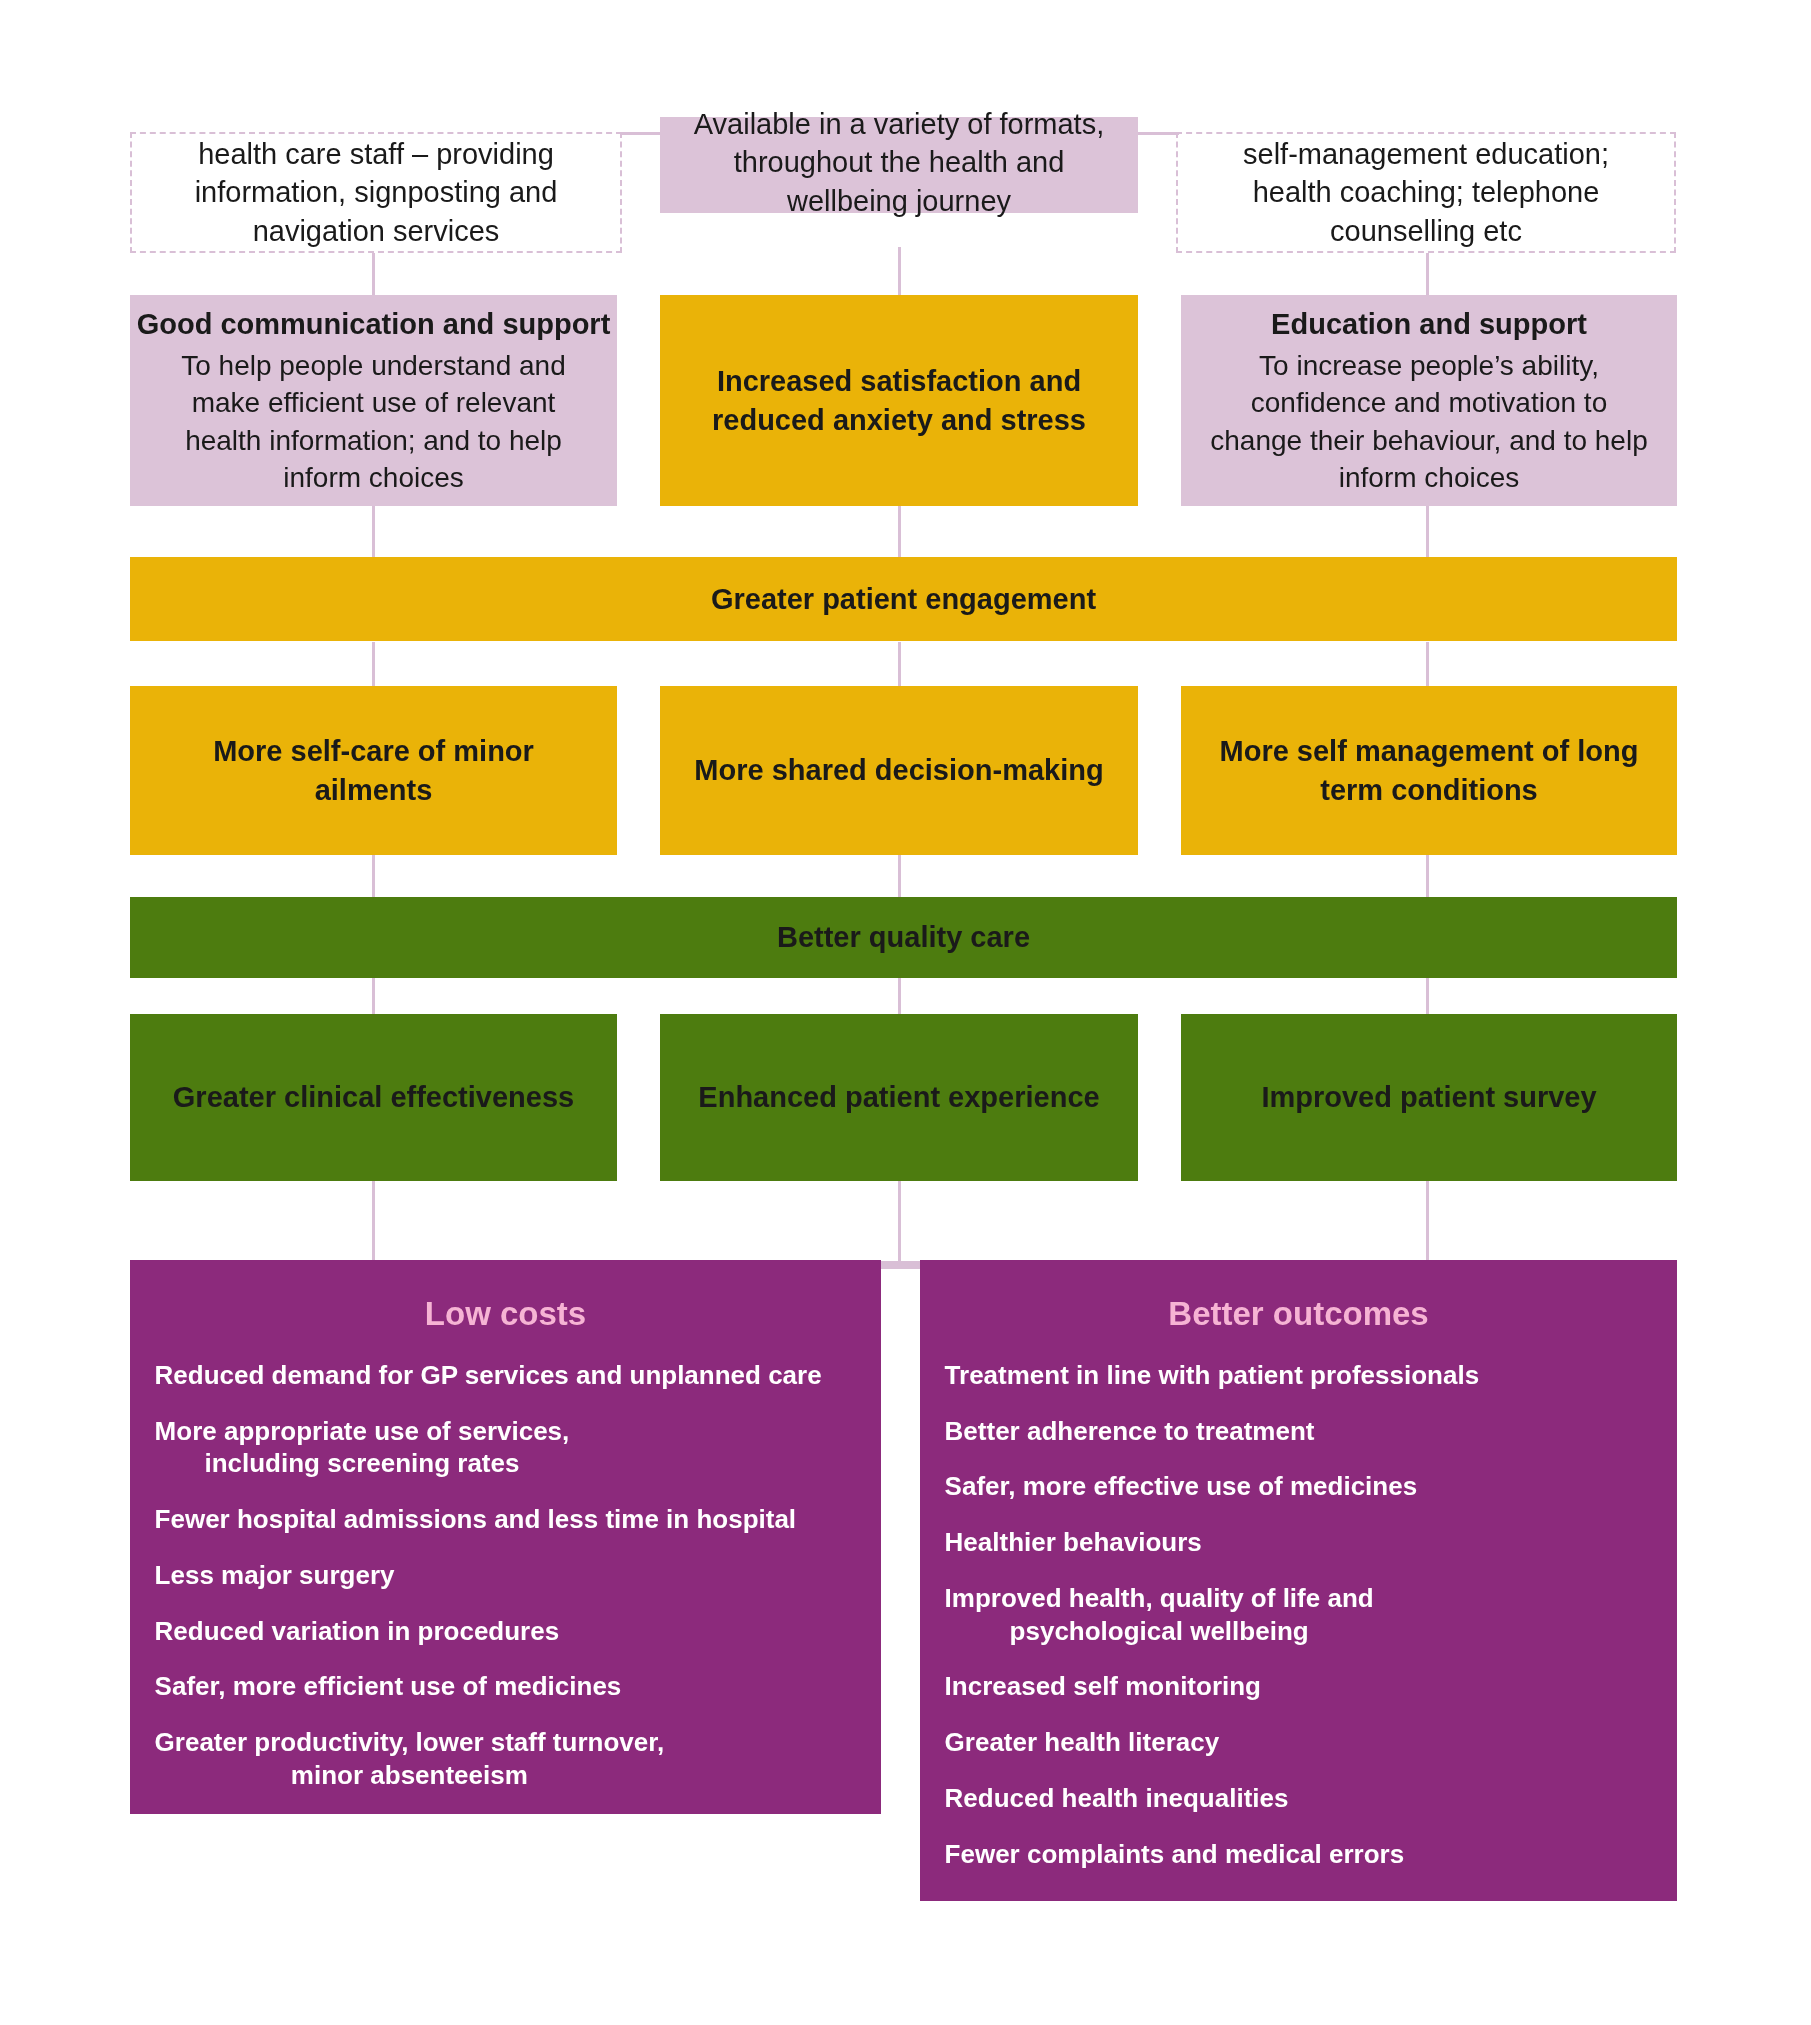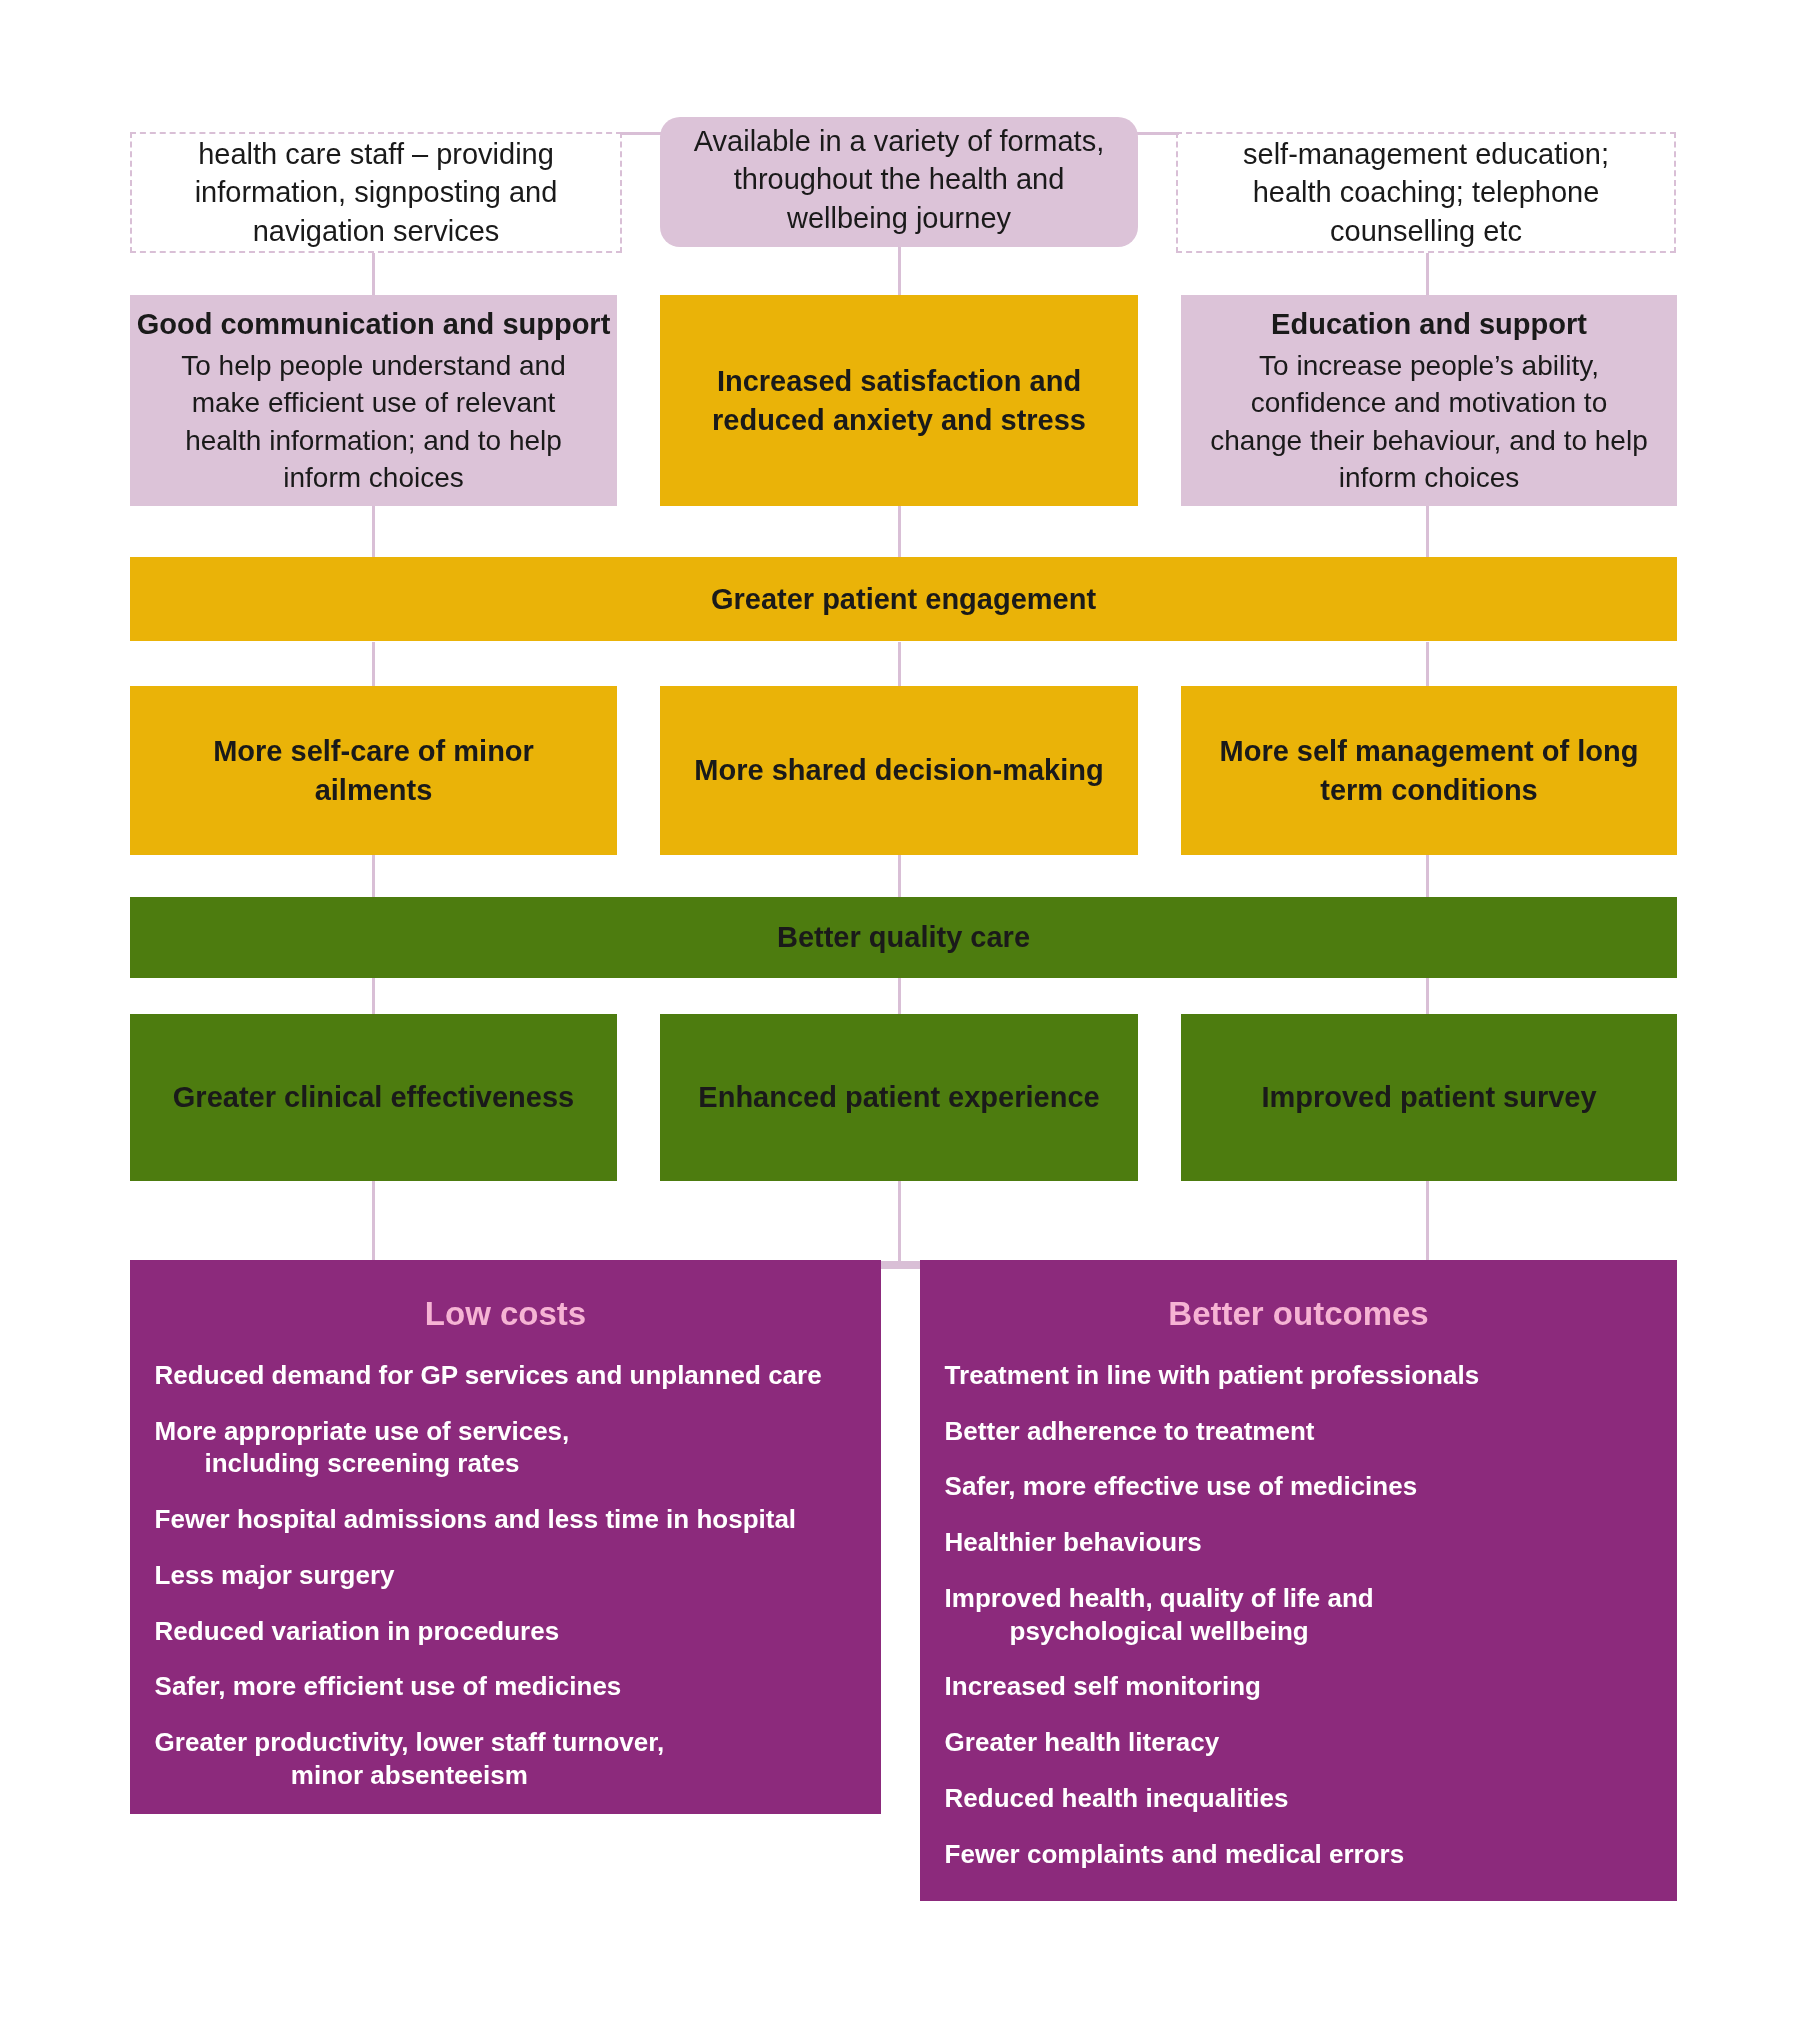--- a/index.html
+++ b/index.html
@@ -41,21 +41,21 @@
 
   
   .conn { position: absolute; background: #d9bfd6; z-index: 1; }
   .conn-v { width: 2.6px; }
   .conn-h { height: 2.6px; }
 
   
   #r1c1 { left: 130px; top: 132px; width: 492px; height: 121px; }
   #r1c1 .txt { padding: 0 23px; font-size: 29px; }
 
-  #r1c2 { left: 660px; top: 117px; width: 478px; height: 130px; border-radius: 20px; }
+  #r1c2 { left: 660px; top: 117px; width: 478px; height: 96px; }
   #r1c2 .txt { padding: 0 26px; font-size: 29px; margin-top: -5.3px; }
 
   #r1c3 { left: 1176px; top: 132px; width: 500px; height: 121px; }
   #r1c3 .txt { padding: 0 23px; font-size: 29px; }
 
   
   #r2c1 { left: 130px; top: 295px; width: 487px; height: 211px; }
   #r2c2 { left: 660px; top: 295px; width: 478px; height: 211px; }
   #r2c3 { left: 1181px; top: 295px; width: 496px; height: 211px; }
   .r2 .ttl { font-size: 29px; margin-bottom: 3.5px; }

